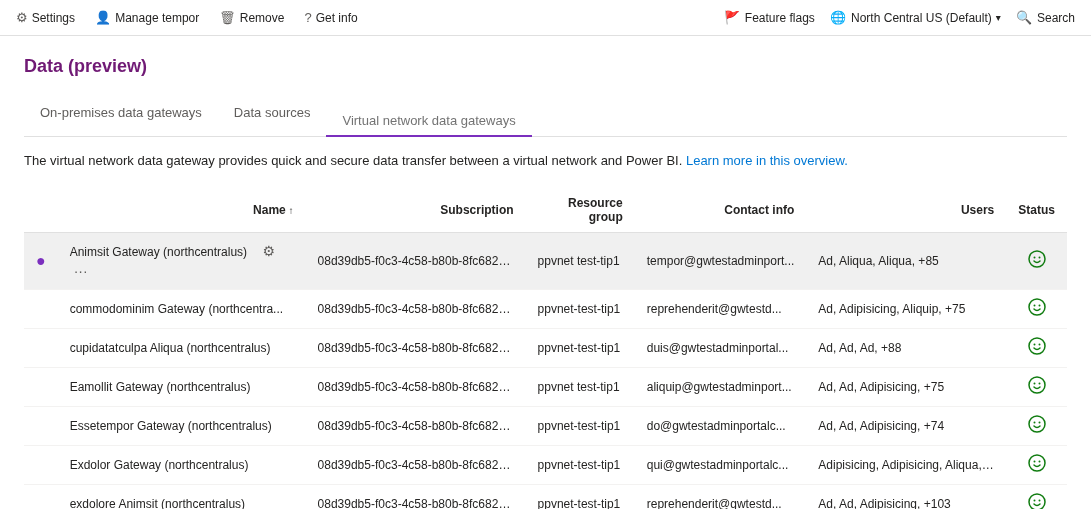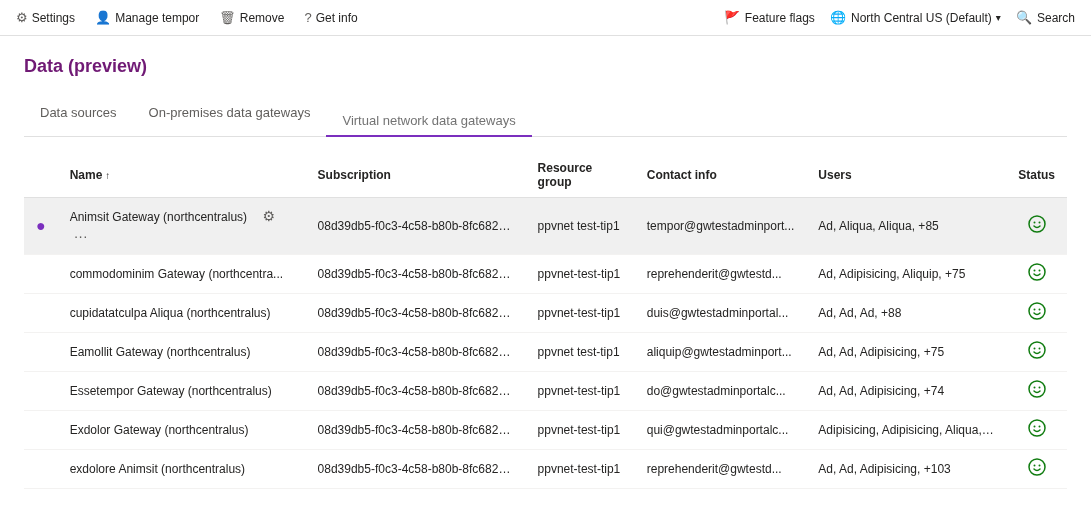--- a/index.html
+++ b/index.html
@@ -30,21 +30,21 @@
     .tab.active { color: #737373; font-weight: 400; margin-top: 8px; }
     .tab.active::after { content: ''; position: absolute; bottom: -1px; left: 0; right: 0; height: 2px; background: #7b2fbe; }
     
     
     .description { font-size: 13px; color: #252423; margin-bottom: 20px; }
     .description a { color: #0078d4; text-decoration: none; }
     
     
     .data-table { width: 100%; border-collapse: collapse; }
     .data-table thead tr { border-bottom: 1px solid #e0e0e0; }
-    .data-table th { text-align: left; padding: 8px 12px; font-size: 12px; font-weight: 600; color: #252423; background: #fff; }
+    .data-table th { text-align: right; padding: 8px 12px; font-size: 12px; font-weight: 600; color: #252423; background: #fff; }
     .data-table th.sortable { cursor: pointer; }
     .data-table th.sortable::after { content: ' ↑'; font-size: 10px; }
     .data-table tbody tr { border-bottom: 1px solid #f3f2f1; }
     .data-table tbody tr.selected { background: #f0f0f0; }
     .data-table td { padding: 8px 12px; font-size: 12px; color: #252423; vertical-align: middle; }
     .action-btn { background: none; border: none; cursor: pointer; color: #605e5c; font-size: 14px; padding: 2px 4px; border-radius: 2px; }
     
     .status-icon { font-size: 16px; }
 
     .name-cell { min-width: 200px; }
@@ -89,25 +89,29 @@
       <span class="nav-icon">🔍</span>
       <span>Search</span>
     </div>
   </div>
 </div>
 
 <div class="page-content">
   <h1 class="page-title">Data (preview)</h1>
 
   <div class="tabs">
+    <div class="tab">On-premises data gateways</div>
     <div class="tab">Data sources</div>
-    <div class="tab">On-premises data gateways</div>
     <div class="tab active">Virtual network data gateways</div>
   </div>
 
+  <p class="description">
+    <span>The virtual network data gateway provides quick and secure data transfer between a virtual network and Power BI.</span>
+    <a href="#">Learn more in this overview.</a>
+  </p>
 
   <table class="data-table">
     <thead>
       <tr>
         <th style="width:30px;"></th>
         <th class="sortable name-cell">Name</th>
         <th>Subscription</th>
         <th>Resource group</th>
         <th>Contact info</th>
         <th>Users</th>

